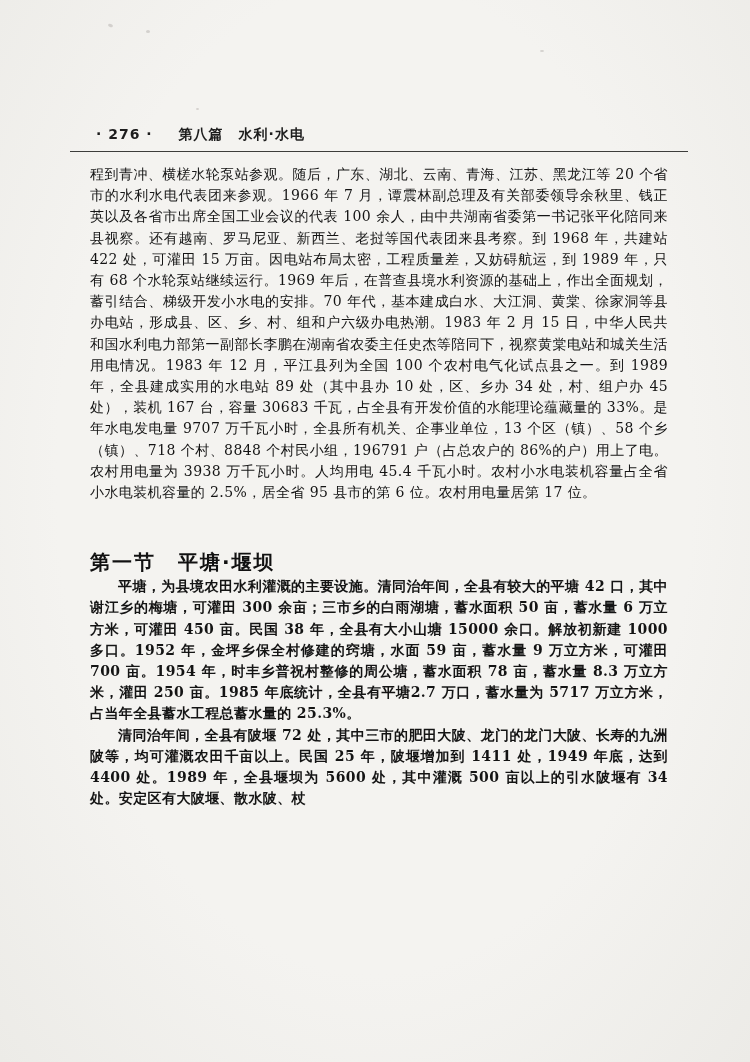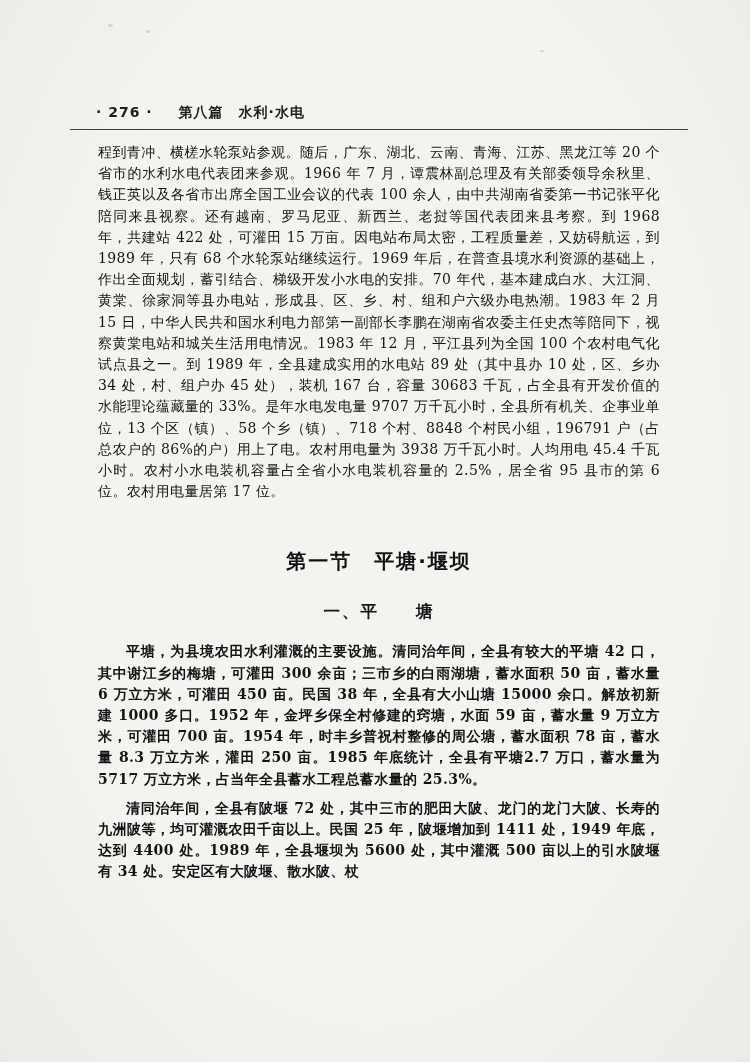--- a/index.html
+++ b/index.html
@@ -31,34 +31,35 @@
   .page-header {
     font-family: "DejaVu Sans", "Liberation Sans", sans-serif;
     font-weight: bold;
     font-size: 14px;
     letter-spacing: 1px;
     color: #1d1d1d;
     display: flex;
     align-items: baseline;
     gap: 26px;
     padding-left: 6px;
+    margin-top: 22px;
   }
   .header-rule {
     border: none;
     border-top: 1.6px solid #3d3d3b;
     margin: 7px 0 0 -20px;
     width: 618px;
   }
   
   .body-text {
     font-size: 14px;
     line-height: 21.2px;
     text-align: justify;
     letter-spacing: 0.4px;
-    margin: 8px;
+    margin: 0;
     color: #141414;
   }
   .first-block { margin-top: 12px; }
   .indent { text-indent: 2em; }
   .no-indent { text-indent: 0; }
   
   .chapter-title {
     font-family: "DejaVu Serif", "Liberation Serif", serif;
     font-weight: 600;
     font-size: 30px;
@@ -66,21 +67,20 @@
     text-align: center;
     margin: 38px 0 0 0;
     color: #111;
   }
   
   .section-title {
     font-family: "DejaVu Sans", "Liberation Sans", sans-serif;
     font-weight: bold;
     font-size: 20px;
     letter-spacing: 2px;
-    text-align: center;
     margin: 46px 0 0 0;
     color: #111;
   }
   
   .sub-heading {
     font-family: "DejaVu Serif", "Liberation Serif", serif;
     font-weight: 600;
     font-style: normal;
     font-size: 16.5px;
     letter-spacing: 2px;
@@ -119,21 +119,20 @@
       <span>第八篇　水利·水电</span>
     </div>
     <hr class="header-rule">
 
     <p class="body-text no-indent first-block">程到青冲、横槎水轮泵站参观。随后，广东、湖北、云南、青海、江苏、黑龙江等 20 个省市的水利水电代表团来参观。1966 年 7 月，谭震林副总理及有关部委领导余秋里、钱正英以及各省市出席全国工业会议的代表 100 余人，由中共湖南省委第一书记张平化陪同来县视察。还有越南、罗马尼亚、新西兰、老挝等国代表团来县考察。到 1968 年，共建站 422 处，可灌田 15 万亩。因电站布局太密，工程质量差，又妨碍航运，到 1989 年，只有 68 个水轮泵站继续运行。1969 年后，在普查县境水利资源的基础上，作出全面规划，蓄引结合、梯级开发小水电的安排。70 年代，基本建成白水、大江洞、黄棠、徐家洞等县办电站，形成县、区、乡、村、组和户六级办电热潮。1983 年 2 月 15 日，中华人民共和国水利电力部第一副部长李鹏在湖南省农委主任史杰等陪同下，视察黄棠电站和城关生活用电情况。1983 年 12 月，平江县列为全国 100 个农村电气化试点县之一。到 1989 年，全县建成实用的水电站 89 处（其中县办 10 处，区、乡办 34 处，村、组户办 45 处），装机 167 台，容量 30683 千瓦，占全县有开发价值的水能理论蕴藏量的 33%。是年水电发电量 9707 万千瓦小时，全县所有机关、企事业单位，13 个区（镇）、58 个乡（镇）、718 个村、8848 个村民小组，196791 户（占总农户的 86%的户）用上了电。农村用电量为 3938 万千瓦小时。人均用电 45.4 千瓦小时。农村小水电装机容量占全省小水电装机容量的 2.5%，居全省 95 县市的第 6 位。农村用电量居第 17 位。</p>
 
 
 
     <h2 class="section-title">第一节　平塘·堰坝</h2>
 
-    <h3 class="sub-heading gap-lg">一、平　　塘</h3>
 
     <p class="body-text indent after-heading">平塘，为县境农田水利灌溉的主要设施。清同治年间，全县有较大的平塘 42 口，其中谢江乡的梅塘，可灌田 300 余亩；三市乡的白雨湖塘，蓄水面积 50 亩，蓄水量 6 万立方米，可灌田 450 亩。民国 38 年，全县有大小山塘 15000 余口。解放初新建 1000 多口。1952 年，金坪乡保全村修建的窍塘，水面 59 亩，蓄水量 9 万立方米，可灌田 700 亩。1954 年，时丰乡普祝村整修的周公塘，蓄水面积 78 亩，蓄水量 8.3 万立方米，灌田 250 亩。1985 年底统计，全县有平塘2.7 万口，蓄水量为 5717 万立方米，占当年全县蓄水工程总蓄水量的 25.3%。</p>
 
 
     <p class="body-text indent after-heading">清同治年间，全县有陂堰 72 处，其中三市的肥田大陂、龙门的龙门大陂、长寿的九洲陂等，均可灌溉农田千亩以上。民国 25 年，陂堰增加到 1411 处，1949 年底，达到 4400 处。1989 年，全县堰坝为 5600 处，其中灌溉 500 亩以上的引水陂堰有 34 处。安定区有大陂堰、散水陂、杖</p>
 
   </div>
 </div>
 
 </body></html>

